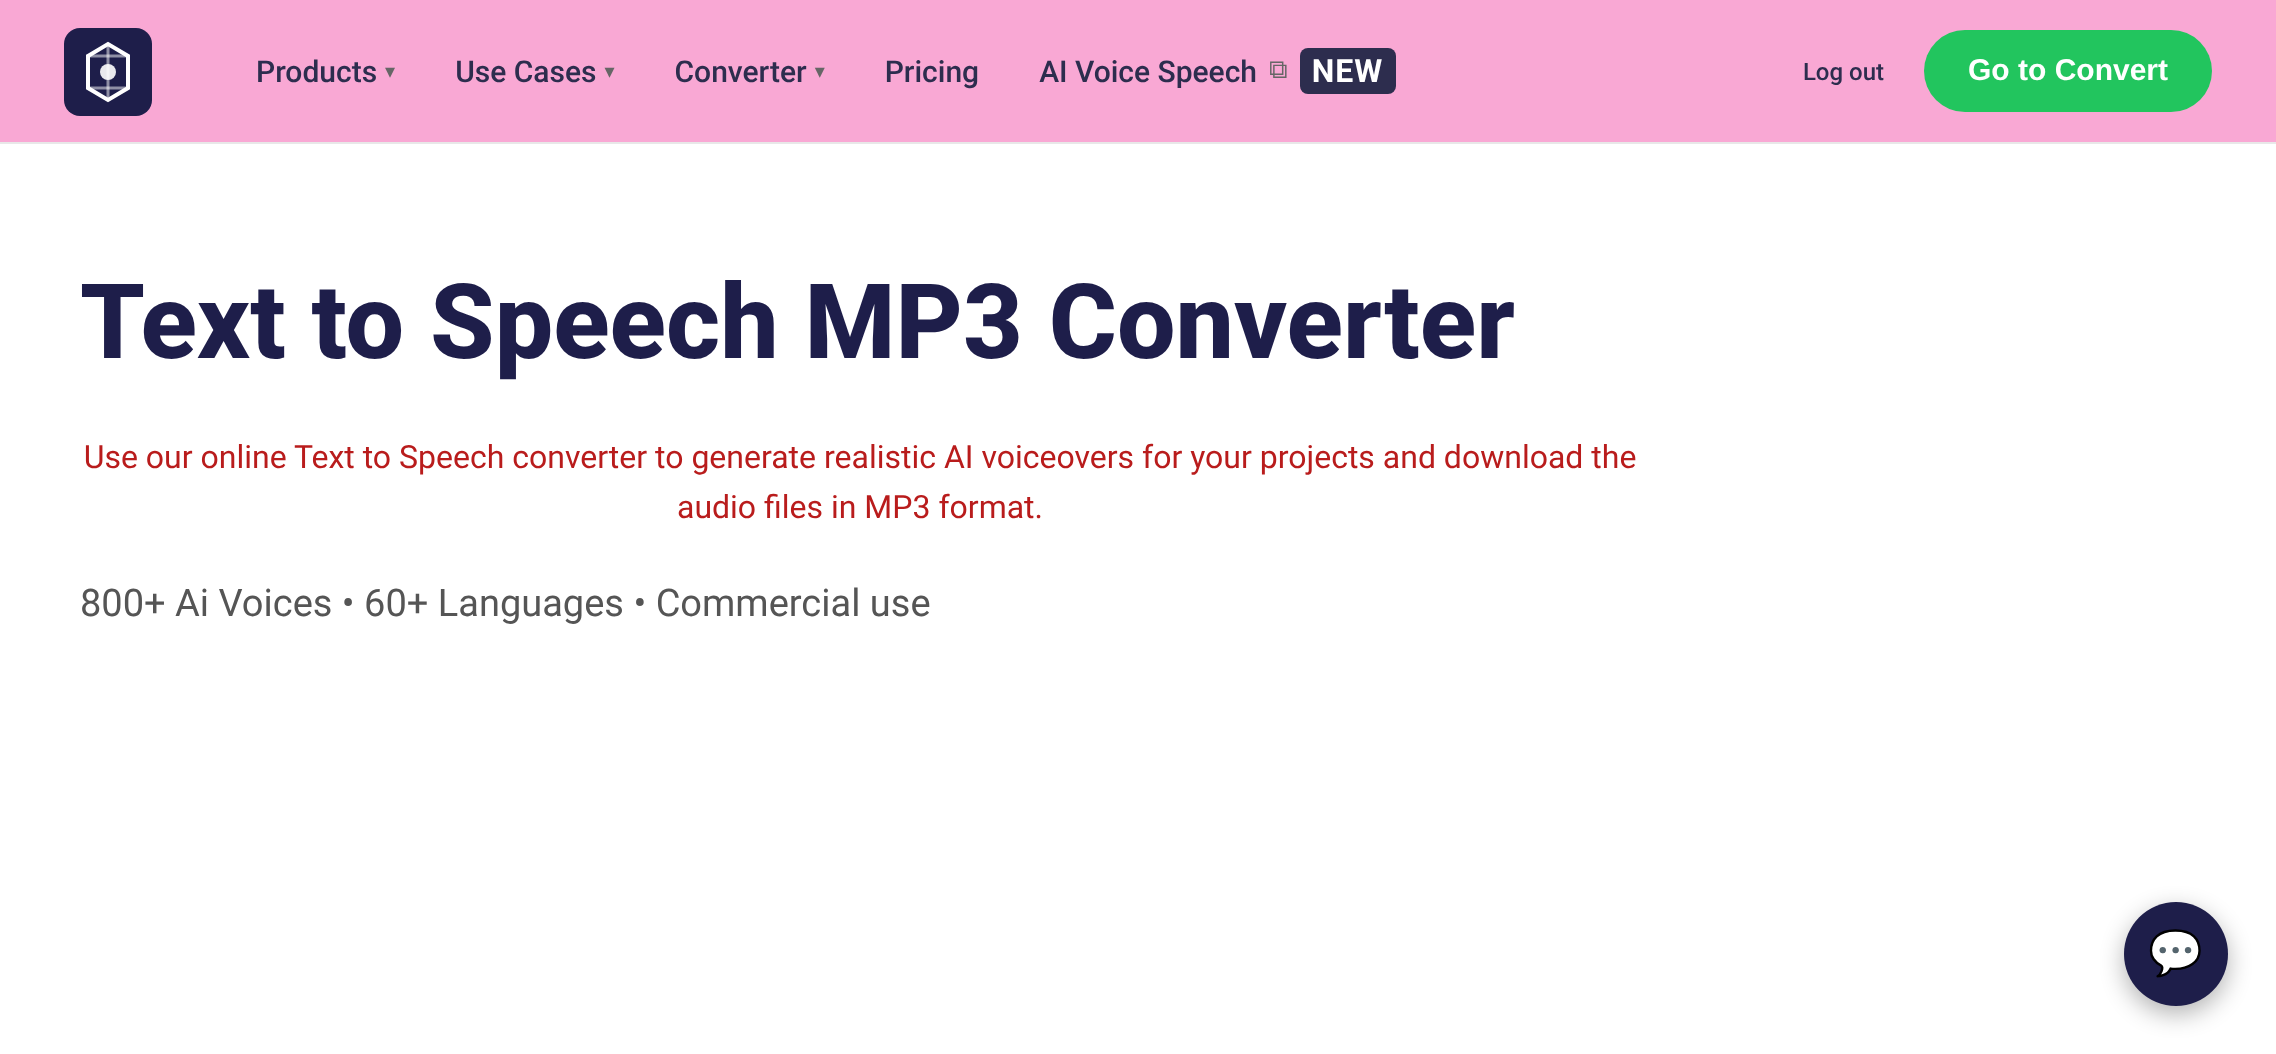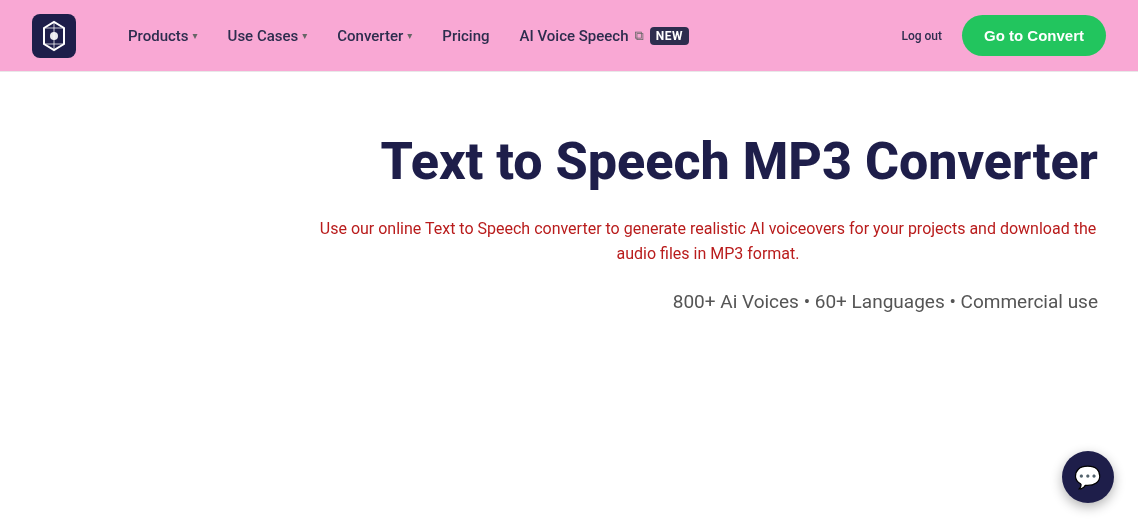--- a/index.html
+++ b/index.html
@@ -65,21 +65,21 @@
 
     .nav-item-ai {
       display: flex;
       align-items: center;
       gap: 6px;
     }
 
     .new-badge {
       background: #2d2d4e;
       color: #ffffff;
-      font-size: 12px;
+      font-size: 16px;
       font-weight: 700;
       padding: 2px 6px;
       border-radius: 4px;
       letter-spacing: 0.5px;
     }
 
     .ext-link-icon {
       font-size: 13px;
       color: #666;
     }
@@ -108,21 +108,21 @@
       border-radius: 50px;
       border: none;
       cursor: pointer;
       white-space: nowrap;
     }
 
     
     .main-content {
       display: flex;
       flex-direction: column;
-      align-items: flex-end;
+      align-items: flex-start;
       padding: 60px 40px 40px;
       text-align: center;
     }
 
     .hero-title {
       font-size: 52px;
       font-weight: 800;
       color: #1e1e4a;
       margin-bottom: 24px;
       line-height: 1.15;

